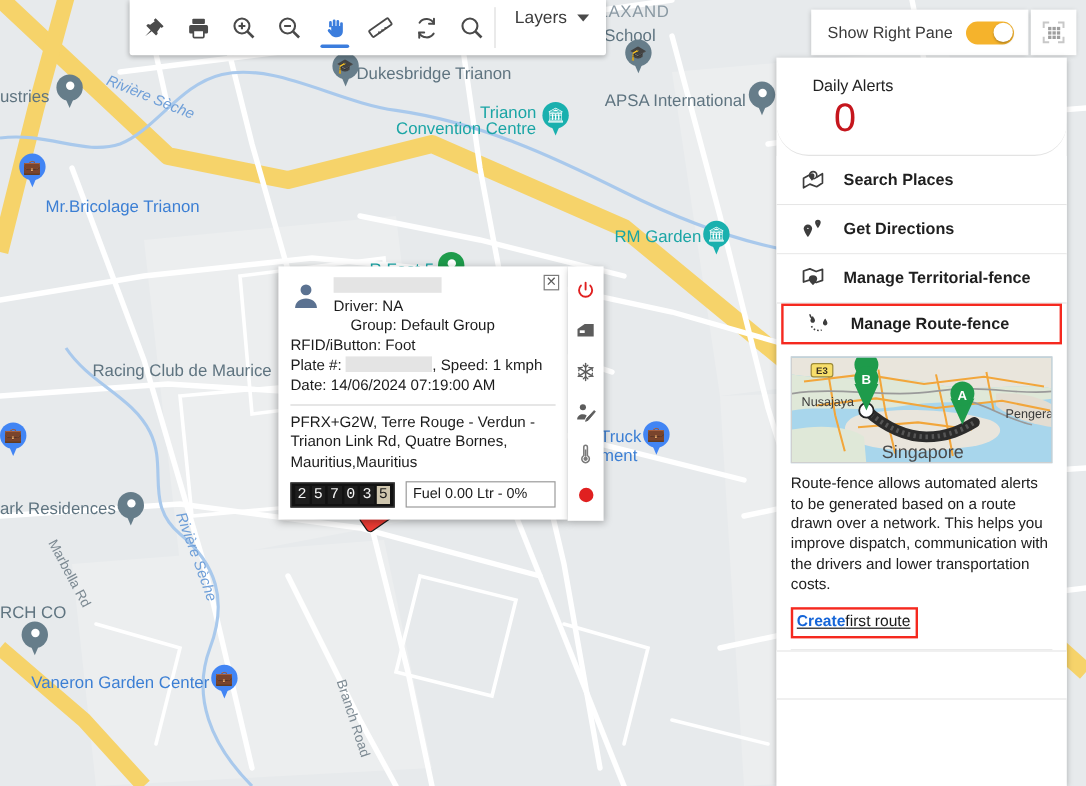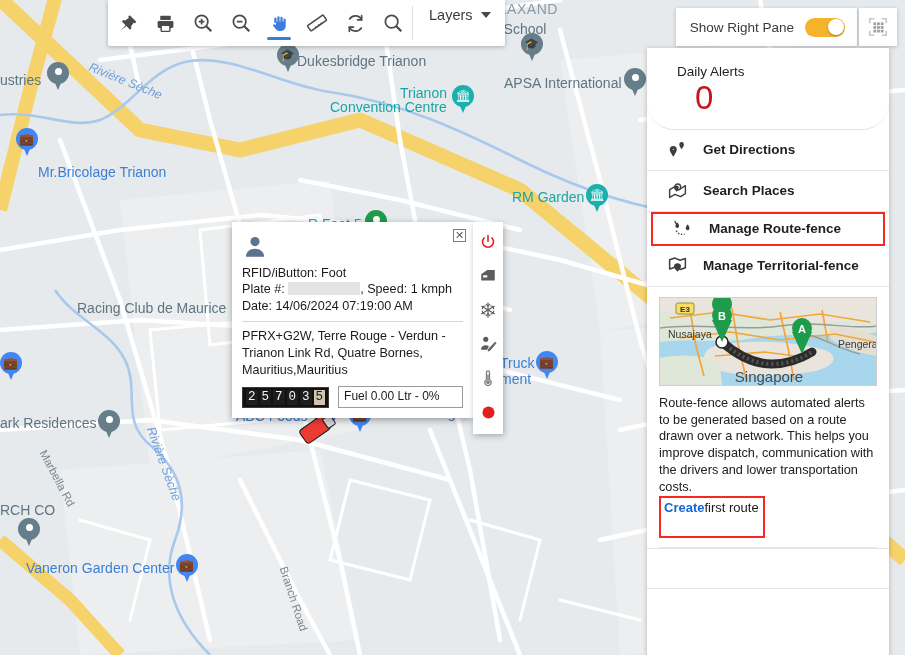--- a/index.html
+++ b/index.html
@@ -150,22 +150,22 @@
   .rf-thumb {
     width: 218px; height: 89px; border: 1px solid #cfcfcf;
     position: relative; overflow: hidden; background: #a6d3e8;
   }
   .rf-text {
     font-size: 12.7px; line-height: 1.33; color: #202020;
     margin-top: 9px;
   }
   .rf-text + .rf-text { margin-top: 11px; }
   .rf-create {
-    display: inline-block; margin-top: 0; padding: 2px 4px 21px 3px;
-    border: 2px solid #f5291f; font-size: 13px; color: #1a1a1a; cursor: pointer;
+    display: inline-block; margin-top: 10px; padding: 2px 4px 5px 3px;
+    border: 2px solid #f5291f; font-size: 13px; color: #1a1a1a; cursor: pointer; text-decoration: underline;
   }
   .rf-create b { color: #1565d8; font-weight: bold; }
   .rf-sep { height: 1px; background: #e6e6e6; margin-top: 9px; }
 
   
   .popup {
     position: absolute; left: 232px; top: 222px;
     width: 241px; background: #fff;
     box-shadow: 0 2px 7px rgba(0,0,0,.35);
     padding: 8px 10px 10px 10px;
@@ -465,64 +465,64 @@
 
   <div class="rpanel">
 
     <div class="alerts-card">
       <div class="alerts-title">Daily Alerts</div>
       <div class="alerts-count">0</div>
     </div>
 
     <div class="rp-item">
       <span class="ico">
+        <svg width="21" height="21" viewBox="0 0 24 24" fill="none" stroke="#3d3d3d" stroke-width="1.6" stroke-linejoin="round">
+          <polygon points="3,20 9,16.5 15.5,19 21,15.5 21,6.5 15.5,10 9,7.5 3,11"></polygon>
+          <circle cx="12.2" cy="8" r="3.4" fill="#fff"></circle>
+          <path d="M11 13.5c0 0-2.4-3.2-2.4-4.9a2.4 2.4 0 114.8 0C13.4 10.3 11 13.5 11 13.5z" fill="#3d3d3d" stroke="none"></path>
+          <circle cx="11" cy="8.6" r=".9" fill="#fff"></circle>
+        </svg>
+      </span>
+      <span>Search Places</span>
+    </div>
+
+    <div class="rp-item">
+      <span class="ico">
         <svg width="20" height="20" viewBox="0 0 24 24" fill="none" stroke="#3d3d3d" stroke-width="1.6">
           <path d="M7.5 20c0 0-4.2-5.6-4.2-8.6a4.2 4.2 0 118.4 0C11.7 14.4 7.5 20 7.5 20z" fill="#3d3d3d" stroke="none"></path>
           <circle cx="7.5" cy="11.2" r="1.5" fill="#fff"></circle>
           <path d="M17.5 11c0 0-2.8-3.8-2.8-5.7a2.8 2.8 0 115.6 0C20.3 7.2 17.5 11 17.5 11z" fill="#3d3d3d" stroke="none"></path>
           <circle cx="17.5" cy="5.5" r="1" fill="#fff"></circle>
         </svg>
       </span>
       <span>Get Directions</span>
     </div>
 
     <div class="rp-item">
       <span class="ico">
-        <svg width="21" height="21" viewBox="0 0 24 24" fill="none" stroke="#3d3d3d" stroke-width="1.6" stroke-linejoin="round">
-          <polygon points="3,20 9,16.5 15.5,19 21,15.5 21,6.5 15.5,10 9,7.5 3,11"></polygon>
-          <circle cx="12.2" cy="8" r="3.4" fill="#fff"></circle>
-          <path d="M11 13.5c0 0-2.4-3.2-2.4-4.9a2.4 2.4 0 114.8 0C13.4 10.3 11 13.5 11 13.5z" fill="#3d3d3d" stroke="none"></path>
-          <circle cx="11" cy="8.6" r=".9" fill="#fff"></circle>
+        <svg width="21" height="21" viewBox="0 0 24 24" fill="none" stroke="#3d3d3d" stroke-width="1.7" stroke-linejoin="round">
+          <path d="M3 5.5 L9 3.5 L15 6 L21 4 L21 14.5 L15 16.5 L9 14 L3 16 Z"></path>
+          <path d="M12 9.5c2.8 0 4 1.6 4 3.4 0 2.6-4 6.1-4 6.1s-4-3.5-4-6.1c0-1.8 1.2-3.4 4-3.4z" fill="#3d3d3d" stroke="none"></path>
         </svg>
       </span>
-      <span>Search Places</span>
+      <span>Manage Territorial-fence</span>
     </div>
 
     <div class="rp-item selected">
       <span class="ico">
         <svg width="22" height="20" viewBox="0 0 26 22" fill="none" stroke="#3d3d3d" stroke-width="1.5">
           <path d="M6 6.2c0 0-2.6-3.2-2.6-4.9"></path>
           <path d="M6.2 3.1c0 0-2.2 2.8-2.2 4.4 0 1.3 1 2.3 2.2 2.3s2.2-1 2.2-2.3c0-1.6-2.2-4.4-2.2-4.4z" fill="#3d3d3d" stroke="none"></path>
           <circle cx="6.2" cy="7" r=".8" fill="#fff"></circle>
           <path d="M18.5 5.5c0 0-2.2 3-2.2 4.6 0 1.3 1 2.3 2.2 2.3s2.2-1 2.2-2.3c0-1.6-2.2-4.6-2.2-4.6z" fill="#3d3d3d" stroke="none"></path>
           <circle cx="18.5" cy="9.5" r=".8" fill="#fff"></circle>
           <path d="M5 13 C 7 17, 11 18, 15 17" stroke-dasharray="1.6 2" stroke-width="1.6"></path>
         </svg>
       </span>
       <span>Manage Route-fence</span>
-    </div>
-
-    <div class="rp-item">
-      <span class="ico">
-        <svg width="21" height="21" viewBox="0 0 24 24" fill="none" stroke="#3d3d3d" stroke-width="1.7" stroke-linejoin="round">
-          <path d="M3 5.5 L9 3.5 L15 6 L21 4 L21 14.5 L15 16.5 L9 14 L3 16 Z"></path>
-          <path d="M12 9.5c2.8 0 4 1.6 4 3.4 0 2.6-4 6.1-4 6.1s-4-3.5-4-6.1c0-1.8 1.2-3.4 4-3.4z" fill="#3d3d3d" stroke="none"></path>
-        </svg>
-      </span>
-      <span>Manage Territorial-fence</span>
     </div>
 
     <div class="rf-body">
       <div class="rf-thumb">
         <svg viewBox="0 0 218 89" width="218" height="89">
           <rect x="0" y="0" width="218" height="89" fill="#a8d6ec"></rect>
 
           <path d="M0,0 L218,0 L218,26 C190,20 150,30 120,22 C90,14 40,20 0,14 Z" fill="#e9e5dc"></path>
           <path d="M0,14 C40,20 90,14 120,22 C150,30 190,20 218,26 L218,34 C180,40 130,34 95,40 C60,46 25,40 0,44 Z" fill="#dfe8d8"></path>
           <path d="M55,48 C90,40 140,44 165,52 C180,58 175,70 150,74 C110,80 70,78 52,70 C40,64 42,52 55,48 Z" fill="#e9e5dc"></path>
@@ -583,20 +583,33 @@
   <div class="popup">
     <div class="pp-close">✕</div>
 
     <div class="pp-head">
       <div class="pp-avatar">
         <svg width="26" height="26" viewBox="0 0 24 24" fill="#5b7291">
           <circle cx="12" cy="7" r="4.2"></circle>
           <path d="M3.6 21c0-4.6 3.8-7.4 8.4-7.4s8.4 2.8 8.4 7.4z"></path>
         </svg>
       </div>
+      <div>
+        <div>
+          <span class="redact" style="width:90px;"></span>
+        </div>
+        <div>
+          <span>Driver:</span>
+          <span>NA</span>
+        </div>
+        <div style="padding-left:14px;">
+          <span>Group:</span>
+          <span>Default Group</span>
+        </div>
+      </div>
     </div>
 
     <div>
       <span>RFID/iButton:</span>
       <span>Foot</span>
     </div>
     <div>
       <span>Plate #:</span>
       <span class="redact" style="width:72px;"></span><span>, Speed:</span>
       <span>1 kmph</span>

